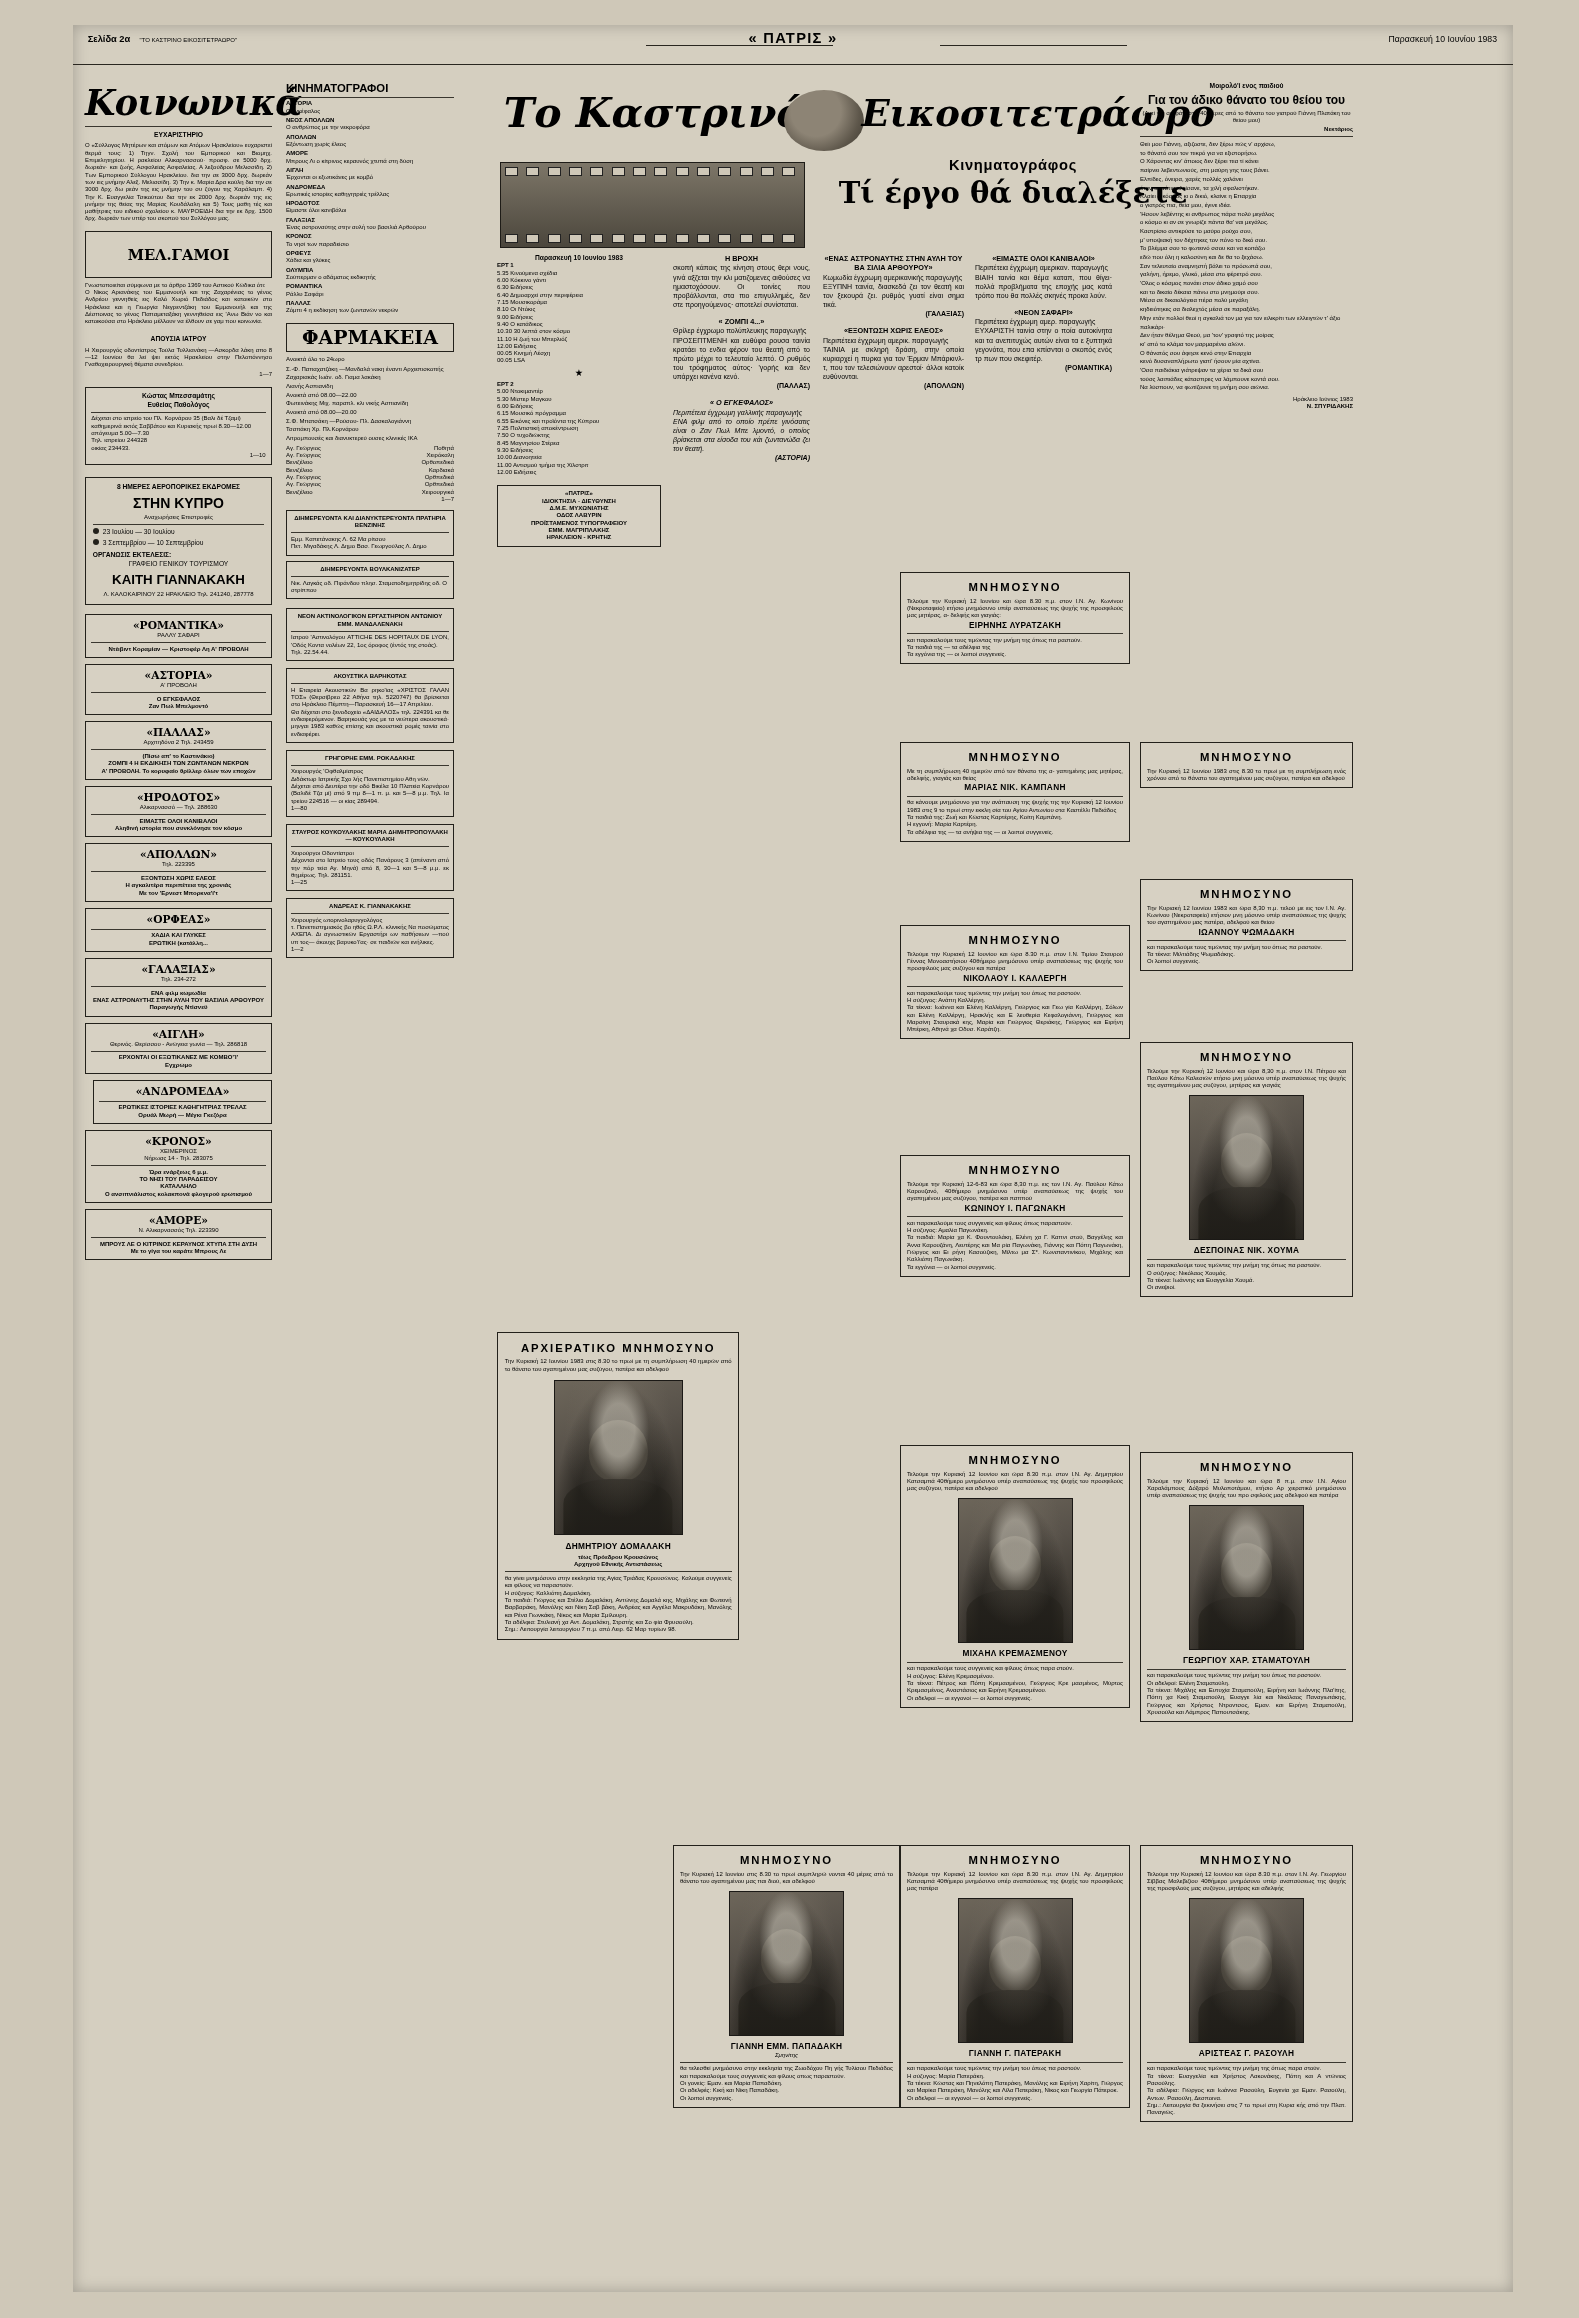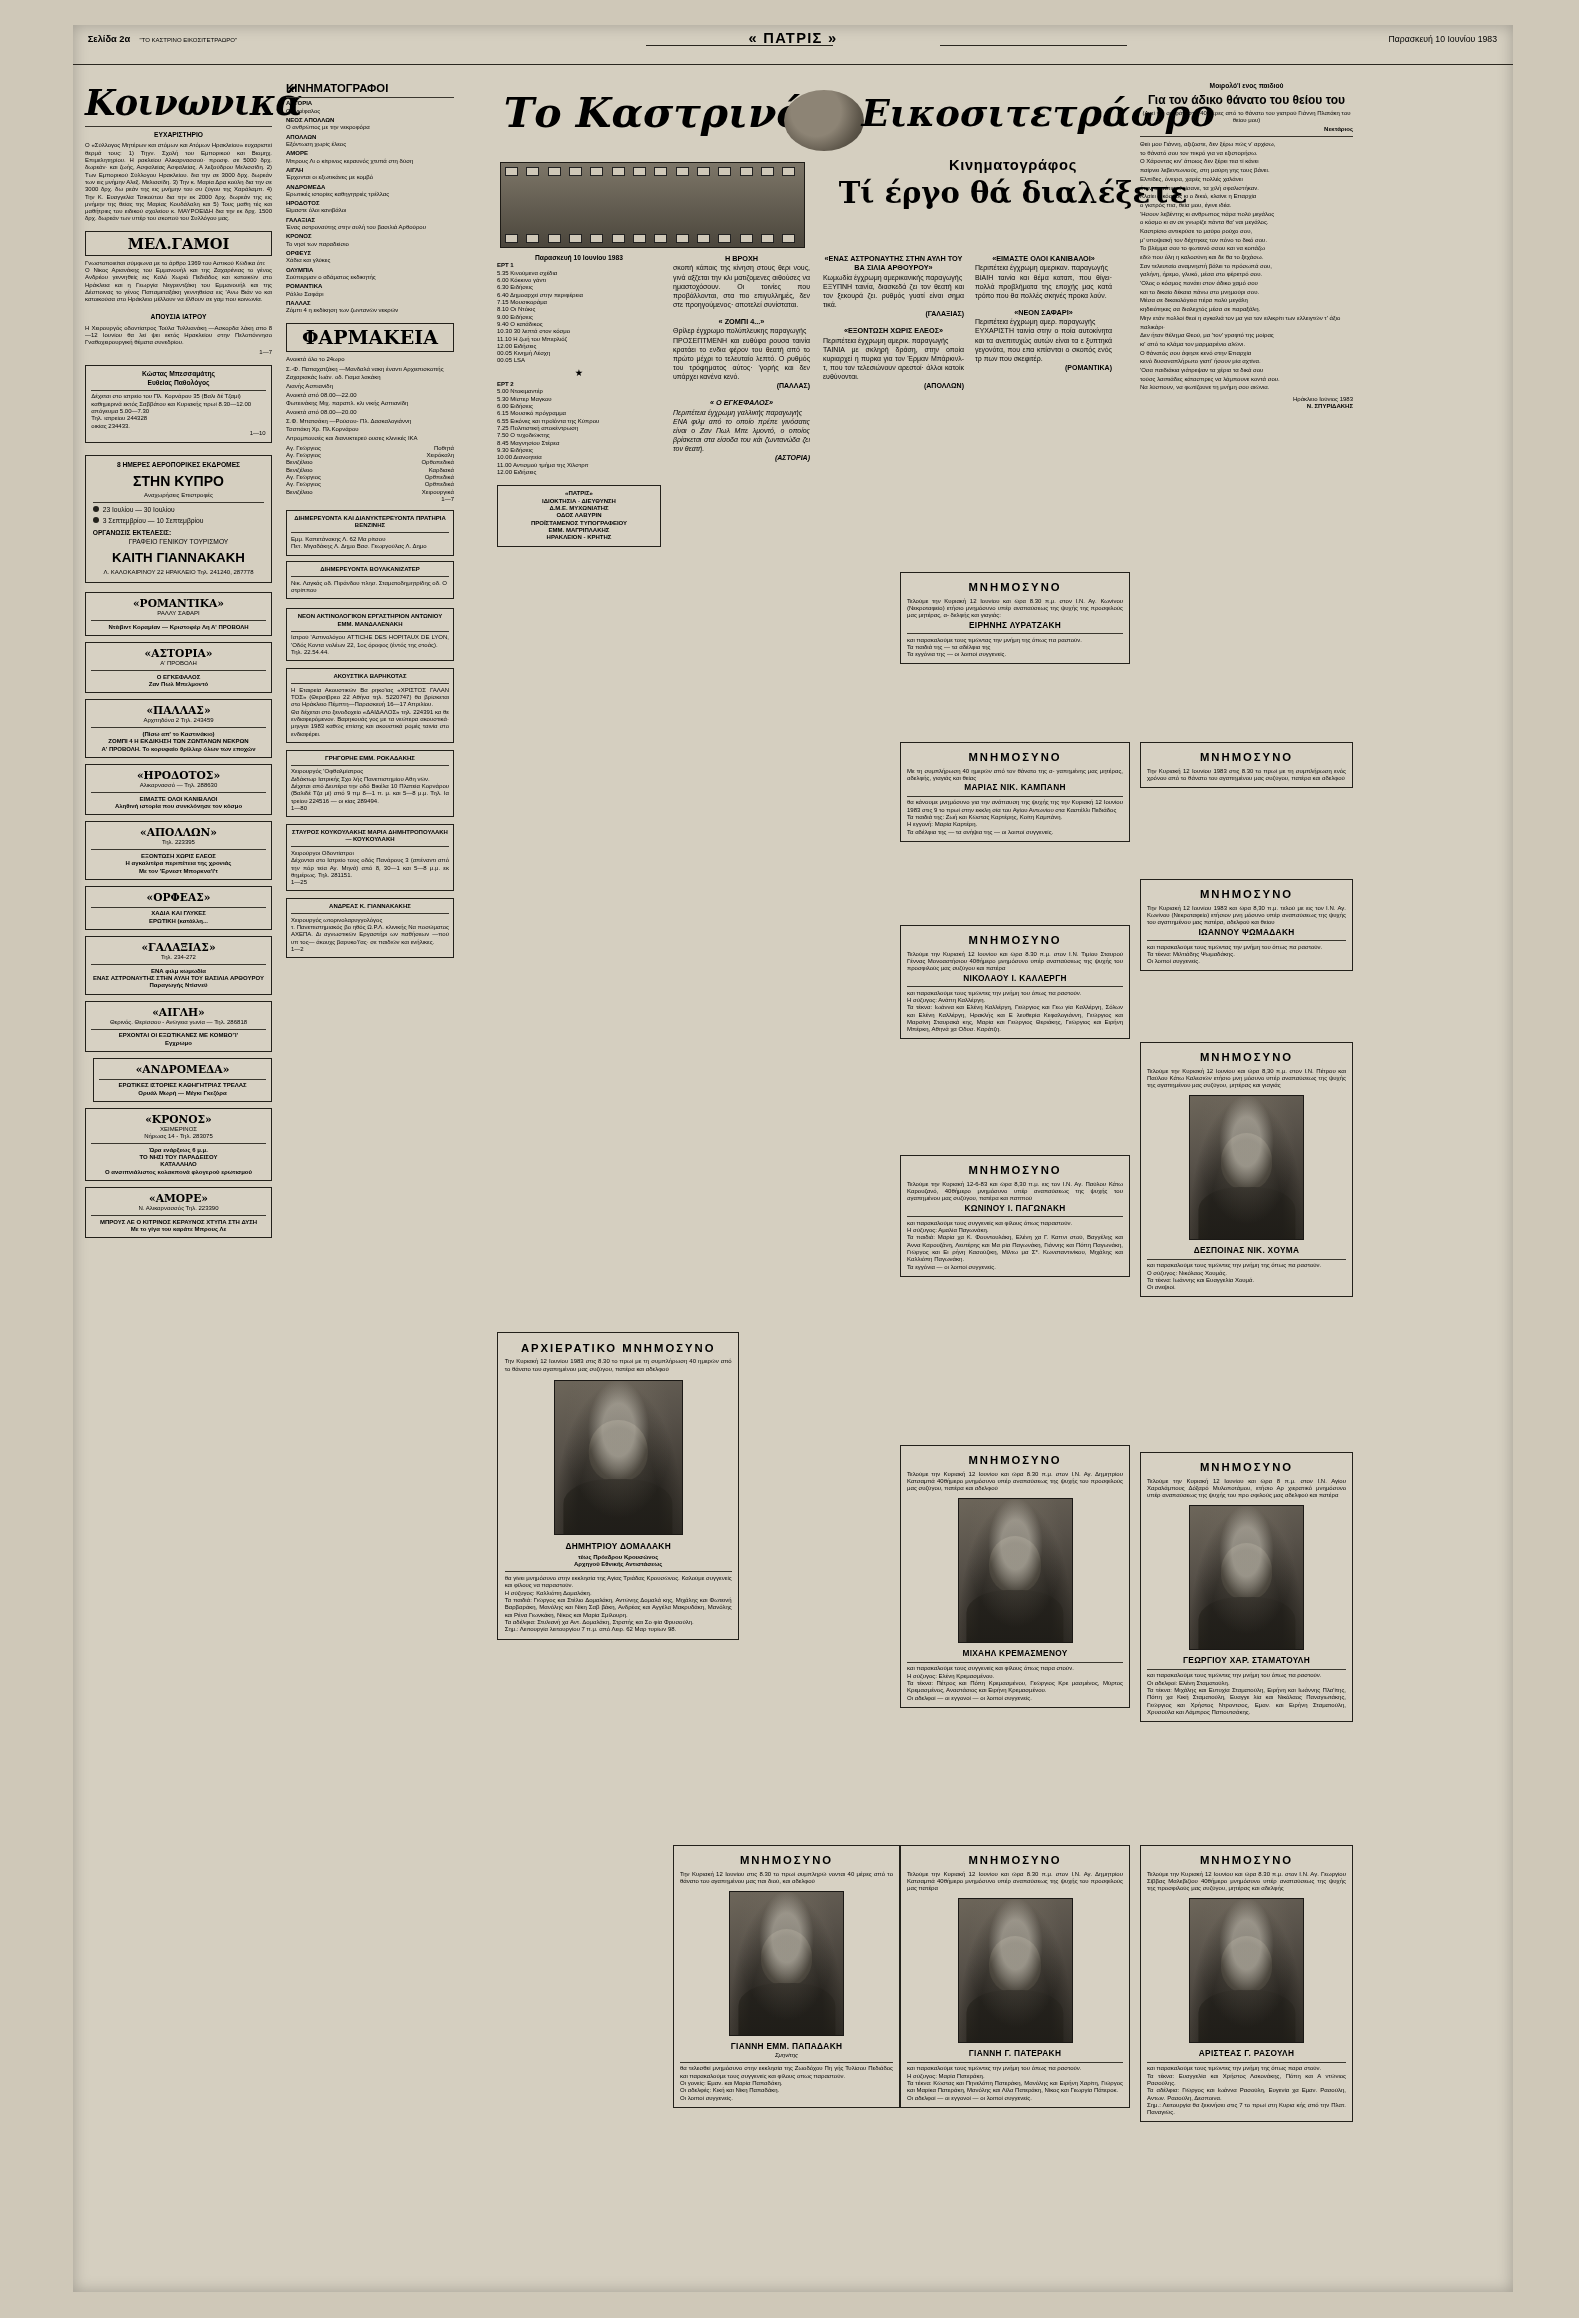--- a/index.html
+++ b/index.html
@@ -166,21 +166,21 @@
       <div class="l1">Κινηματογράφος</div>
       <div class="l2">Τί έργο θά διαλέξετε</div>
     </div>
 
     <div class="col" style="left:12px;top:57px;width:187px">
       <div class="kinonika">Κοινωνικά</div>
       <hr class="thin">
       <div class="xs b c" style="margin-top:4px">ΕΥΧΑΡΙΣΤΗΡΙΟ</div>
       <div class="tiny j" style="margin-top:3.3px;white-space:pre-line">Ο «Σύλλογος Μητέρων και ατόμων και Ατόμων Ηρακλείου» ευχαριστεί θερμά τους: 1) Τηγν. Σχολή του Εμπορικού και Βιομηχ. Επιμελητηρίου. Η ρακλείου Αλικαρνασσού· προσφ. σε 5000 δρχ. δωρεάν· και ζωής, Ασφαλείας Ασφαλείας. Α λεξούδρου Μελισσίδη. 2) Των Εμπορικού Σύλλογου Ηρακλείου. δια την σε 3000 δρχ. δωρεάν των εις μνήμην Αλεξ. Μελισσίδη. 3) Την κ. Μαρία Δρα κούλη δια την σε 3000 δρχ. δω ρεάν της εις μνήμην του συ ζύγου της Χαράλαμπ. 4) Την Κ. Ευαγγελία Τσικούτου δια την εκ 2000 δρχ. δωρεάν της εις μνήμην της θείας της Μαρίας Κουδάλαλη και 5) Τους μαθη τές και μαθήτριες του ειδικού σχολείου κ. ΜΑΥΡΟΕΙΔΗ δια την εκ δρχ. 1500 δρχ. δωρεάν των υπέρ του σκοπού του Συλλόγου μας.</div>
 
-      <div class="box2" style="margin-top:8px;padding:3px 4px">
+      <div class="box2" style="margin-top:8px;padding:14px 4px">
         <div class="b c" style="font-size:14.7px;font-family:'DejaVu Serif',serif">ΜΕΛ.ΓΑΜΟΙ</div>
       </div>
       <div class="tiny j" style="margin-top:4px;white-space:pre-line">Γνωστοποιείται σύμφωνα με το άρθρο 1369 του Αστικού Κώδικα ότι:
 Ο Νίκος Αριανάκης του Εμμανουήλ και της Ζαχαρένιας το γένος Ανδρέου γεννηθείς εις Καλό Χωριό Πεδιάδος και κατοικών στο Ηράκλεια και η Γεωργία Νεγρεντζάκη του Εμμανουήλ και της Δέσποινας το γένος Παπαμεταξάκη γεννηθείσα εις 'Ανω Βιάν νο και κατοικούσα στο Ηράκλειο μέλλουν να έλθουν σε γαμ που κοινωνία.</div>
 
       <div class="xs b c" style="margin-top:9.3px">ΑΠΟΥΣΙΑ ΙΑΤΡΟΥ</div>
       <div class="tiny j" style="margin-top:3.3px;white-space:pre-line">Η Χειρουργός οδοντίατρος Τούλα Τυλλιανάκη —Ασκορδα λάκη απο 8—12 Ιουνίου θα λεί ψει εκτός Ηρακλείου στην Πελοπόννησο Γναθοχειρουργική θέματα συνεδρίου.</div>
       <div class="tiny r" style="margin-top:2.7px">1—7</div>
 
       <div class="box" style="margin-top:8px;padding:4.7px 5.3px">

